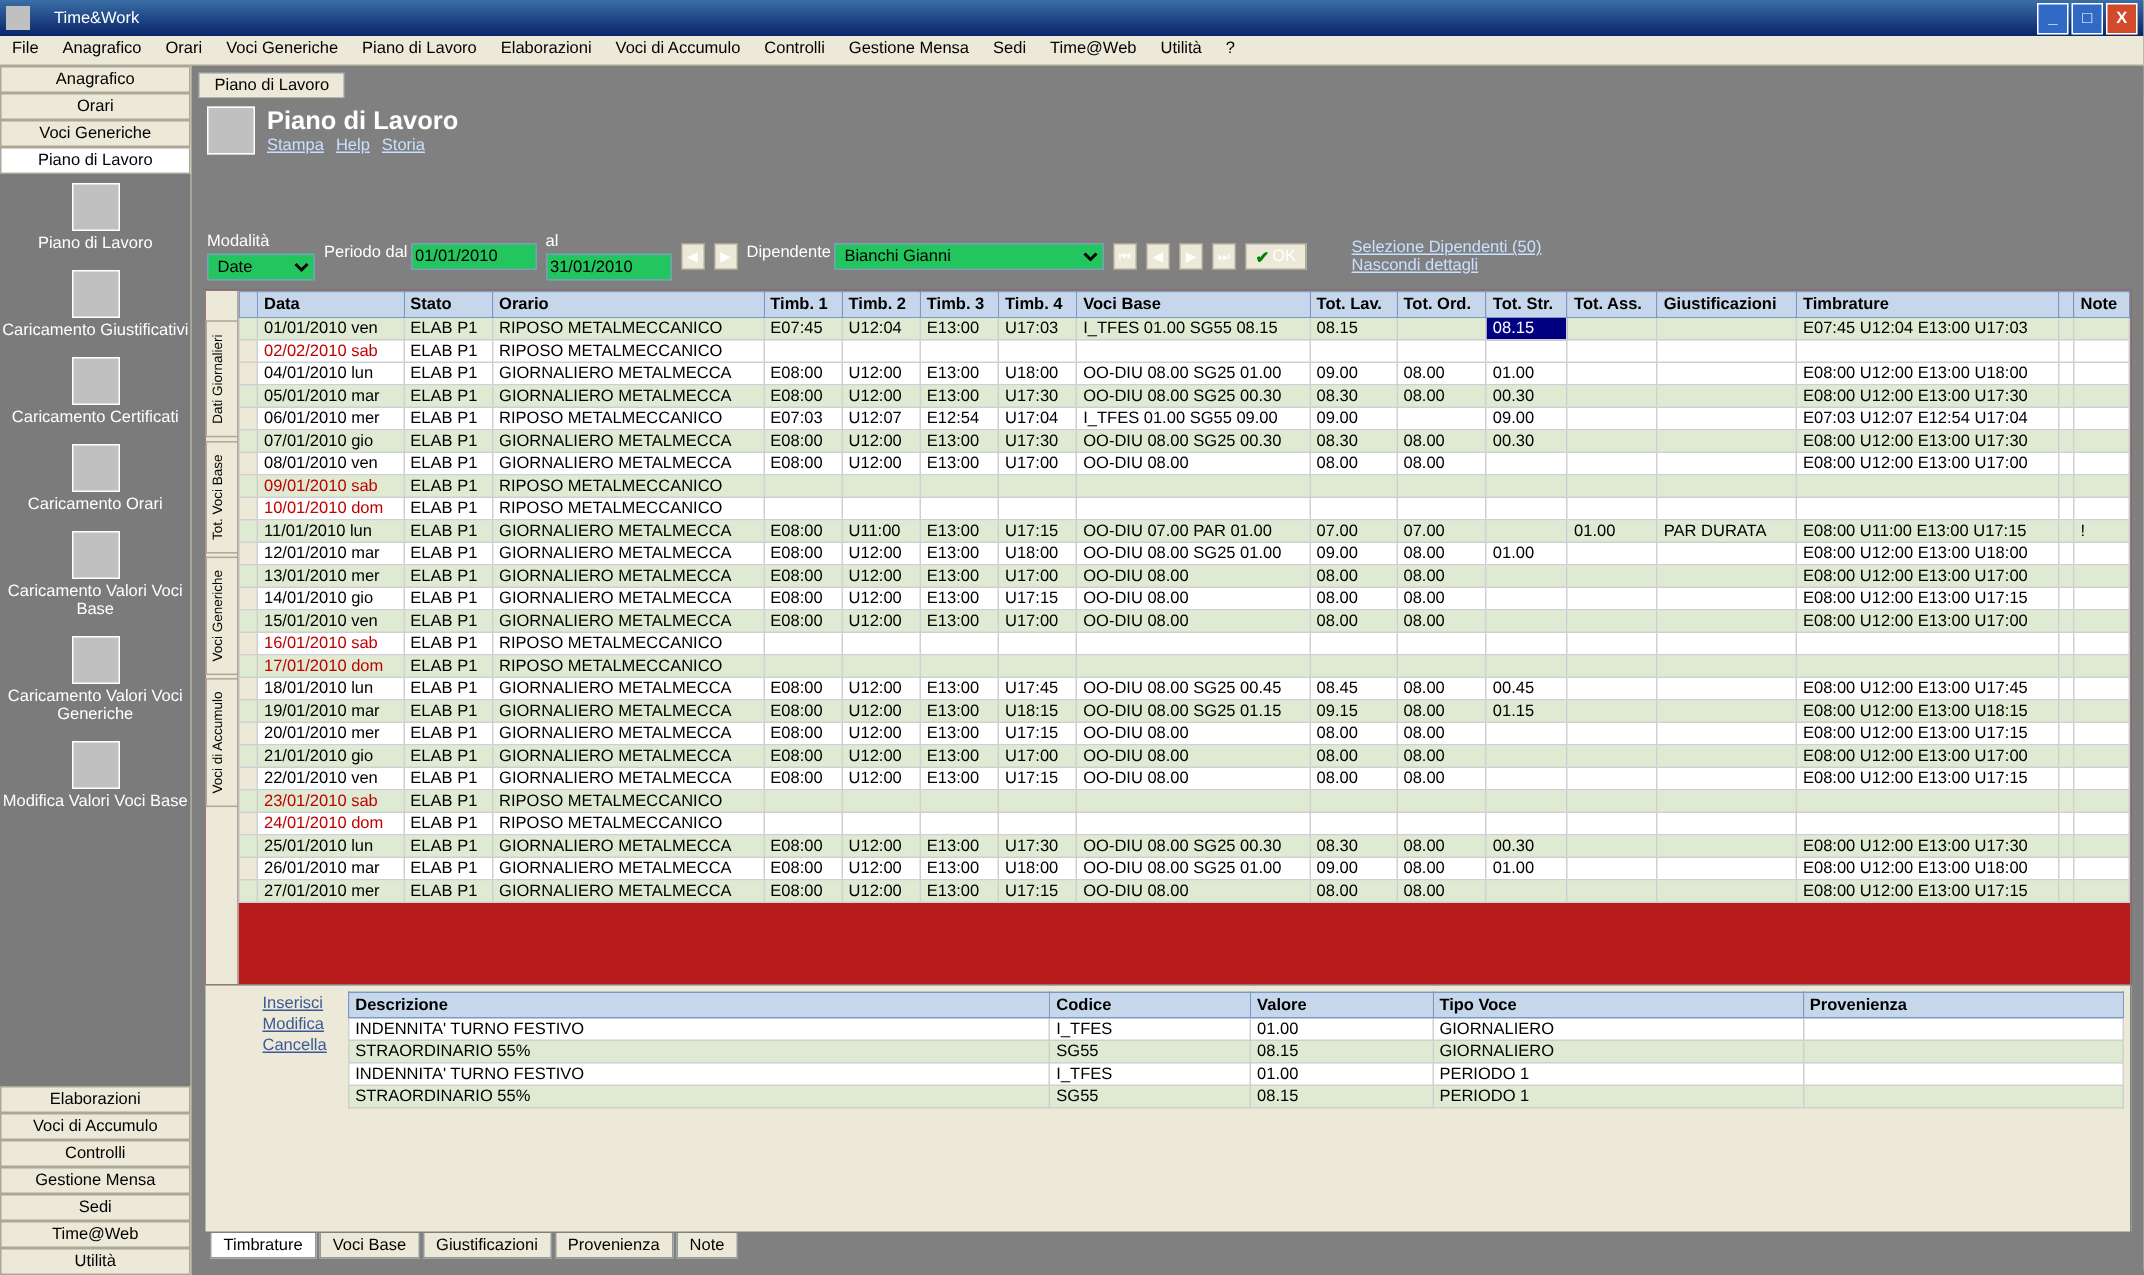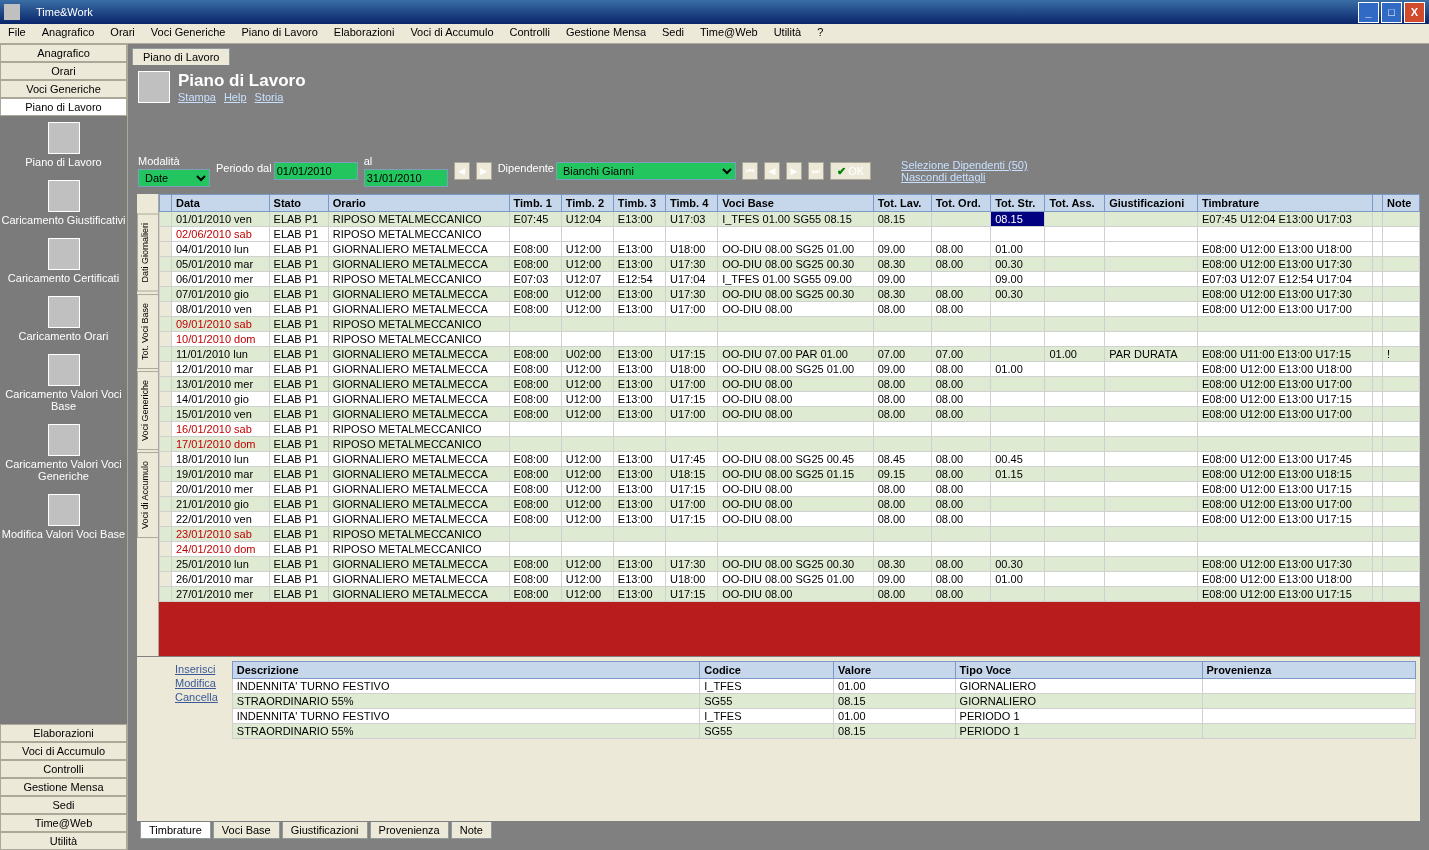--- a/index.html
+++ b/index.html
@@ -234,21 +234,21 @@
                 <td></td>
                 <td class="sel">08.15</td>
                 <td></td>
                 <td></td>
                 <td>E07:45 U12:04 E13:00 U17:03</td>
                 <td></td>
                 <td></td>
               </tr>
               <tr>
                 <td class="rowmark"></td>
-                <td class="sat">02/06/2010 sab</td>
+                <td class="sat">02/02/2010 sab</td>
                 <td>ELAB P1</td>
                 <td>RIPOSO METALMECCANICO</td>
                 <td></td>
                 <td></td>
                 <td></td>
                 <td></td>
                 <td></td>
                 <td></td>
                 <td></td>
                 <td></td>
@@ -390,21 +390,21 @@
                 <td></td>
                 <td></td>
                 <td></td>
               </tr>
               <tr class="alt">
                 <td class="rowmark"></td>
                 <td>11/01/2010 lun</td>
                 <td>ELAB P1</td>
                 <td>GIORNALIERO METALMECCA</td>
                 <td>E08:00</td>
-                <td>U02:00</td>
+                <td>U11:00</td>
                 <td>E13:00</td>
                 <td>U17:15</td>
                 <td>OO-DIU 07.00 PAR 01.00</td>
                 <td>07.00</td>
                 <td>07.00</td>
                 <td></td>
                 <td>01.00</td>
                 <td>PAR DURATA</td>
                 <td>E08:00 U11:00 E13:00 U17:15</td>
                 <td></td>

